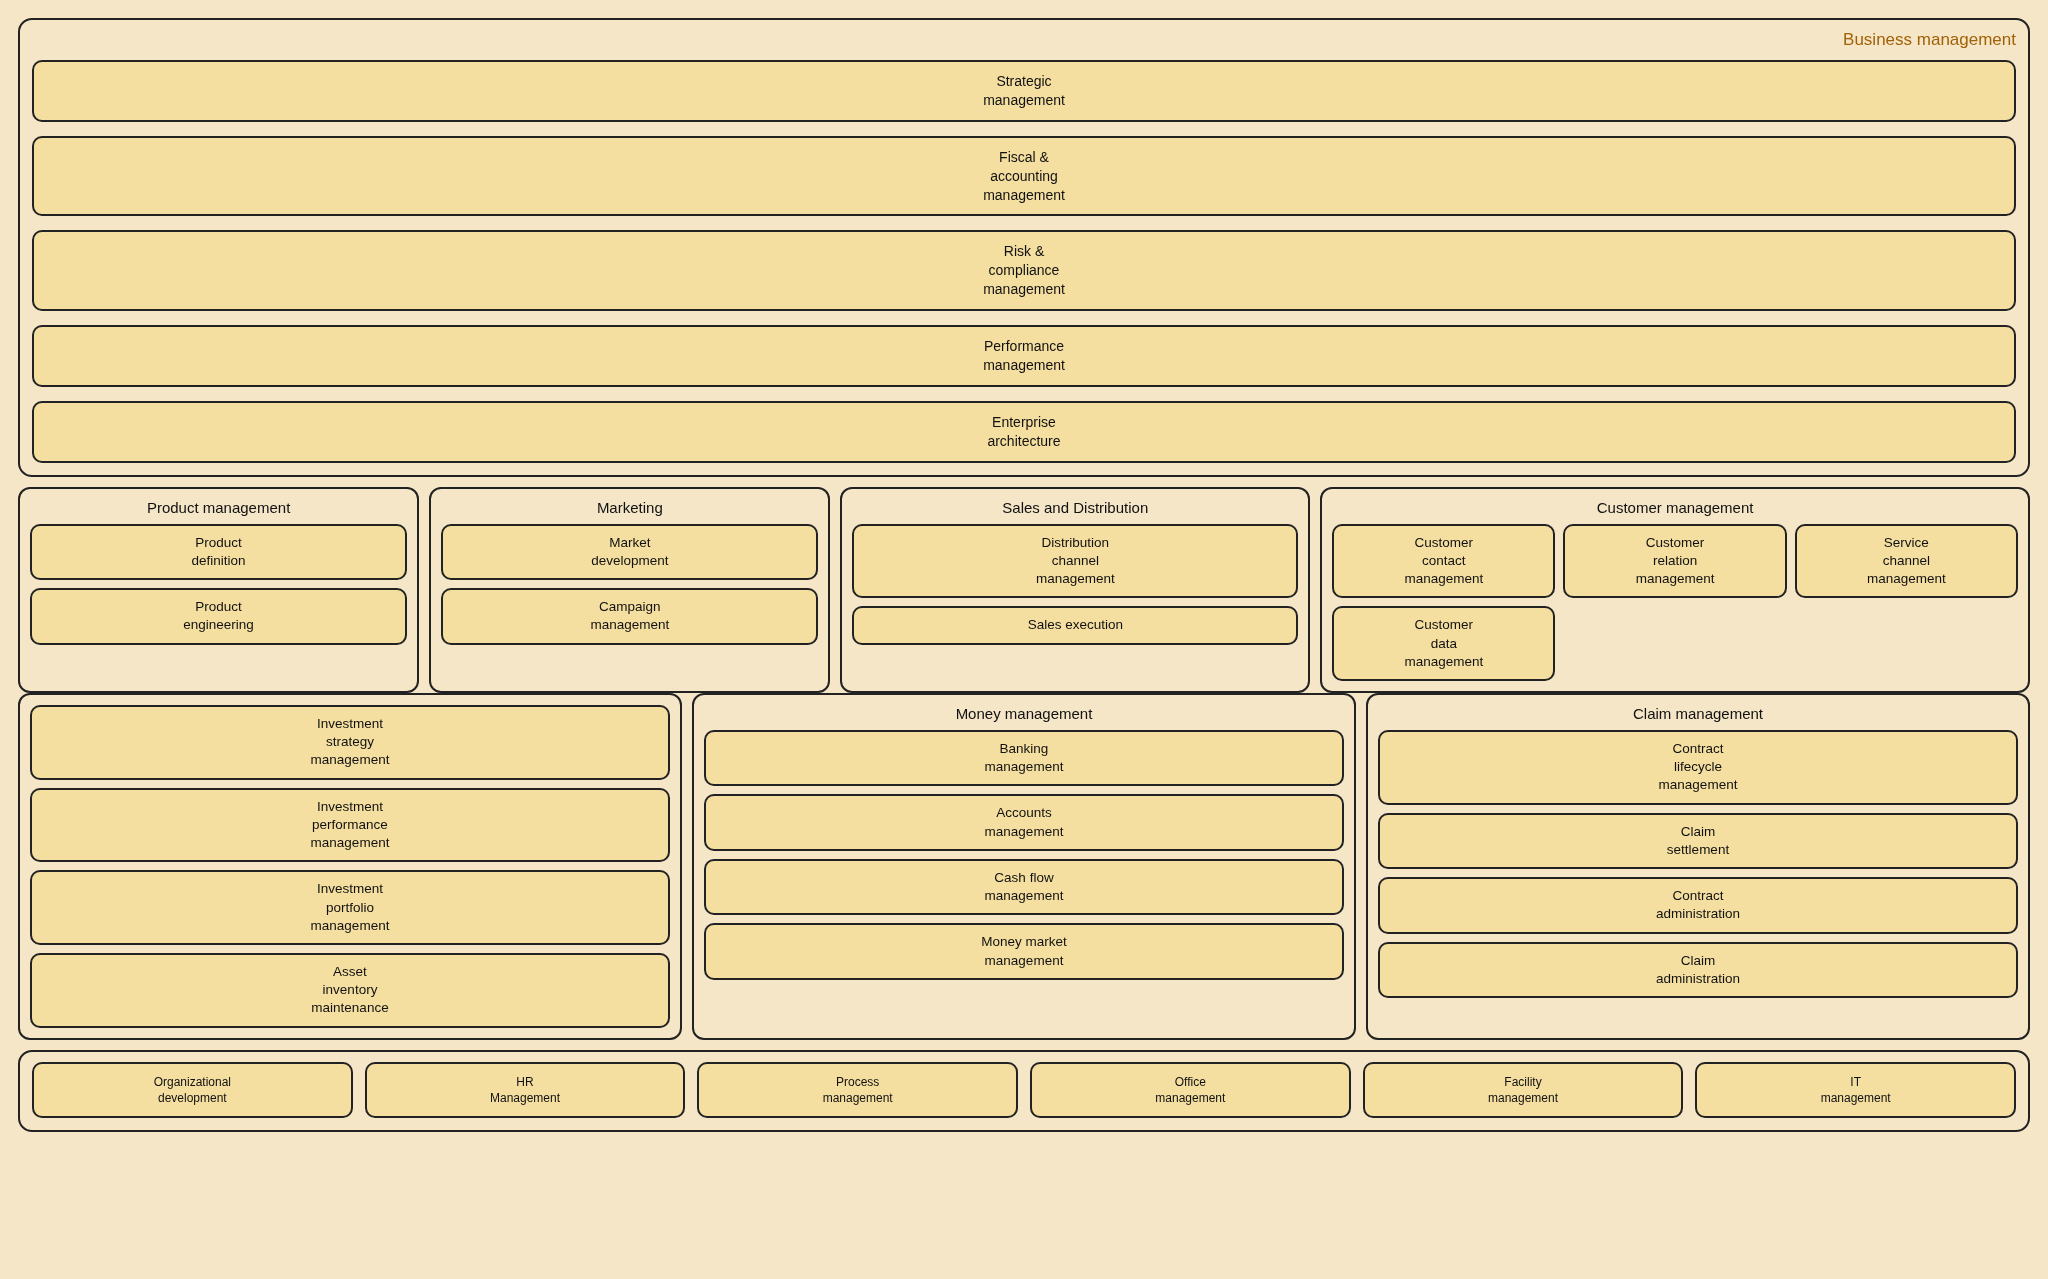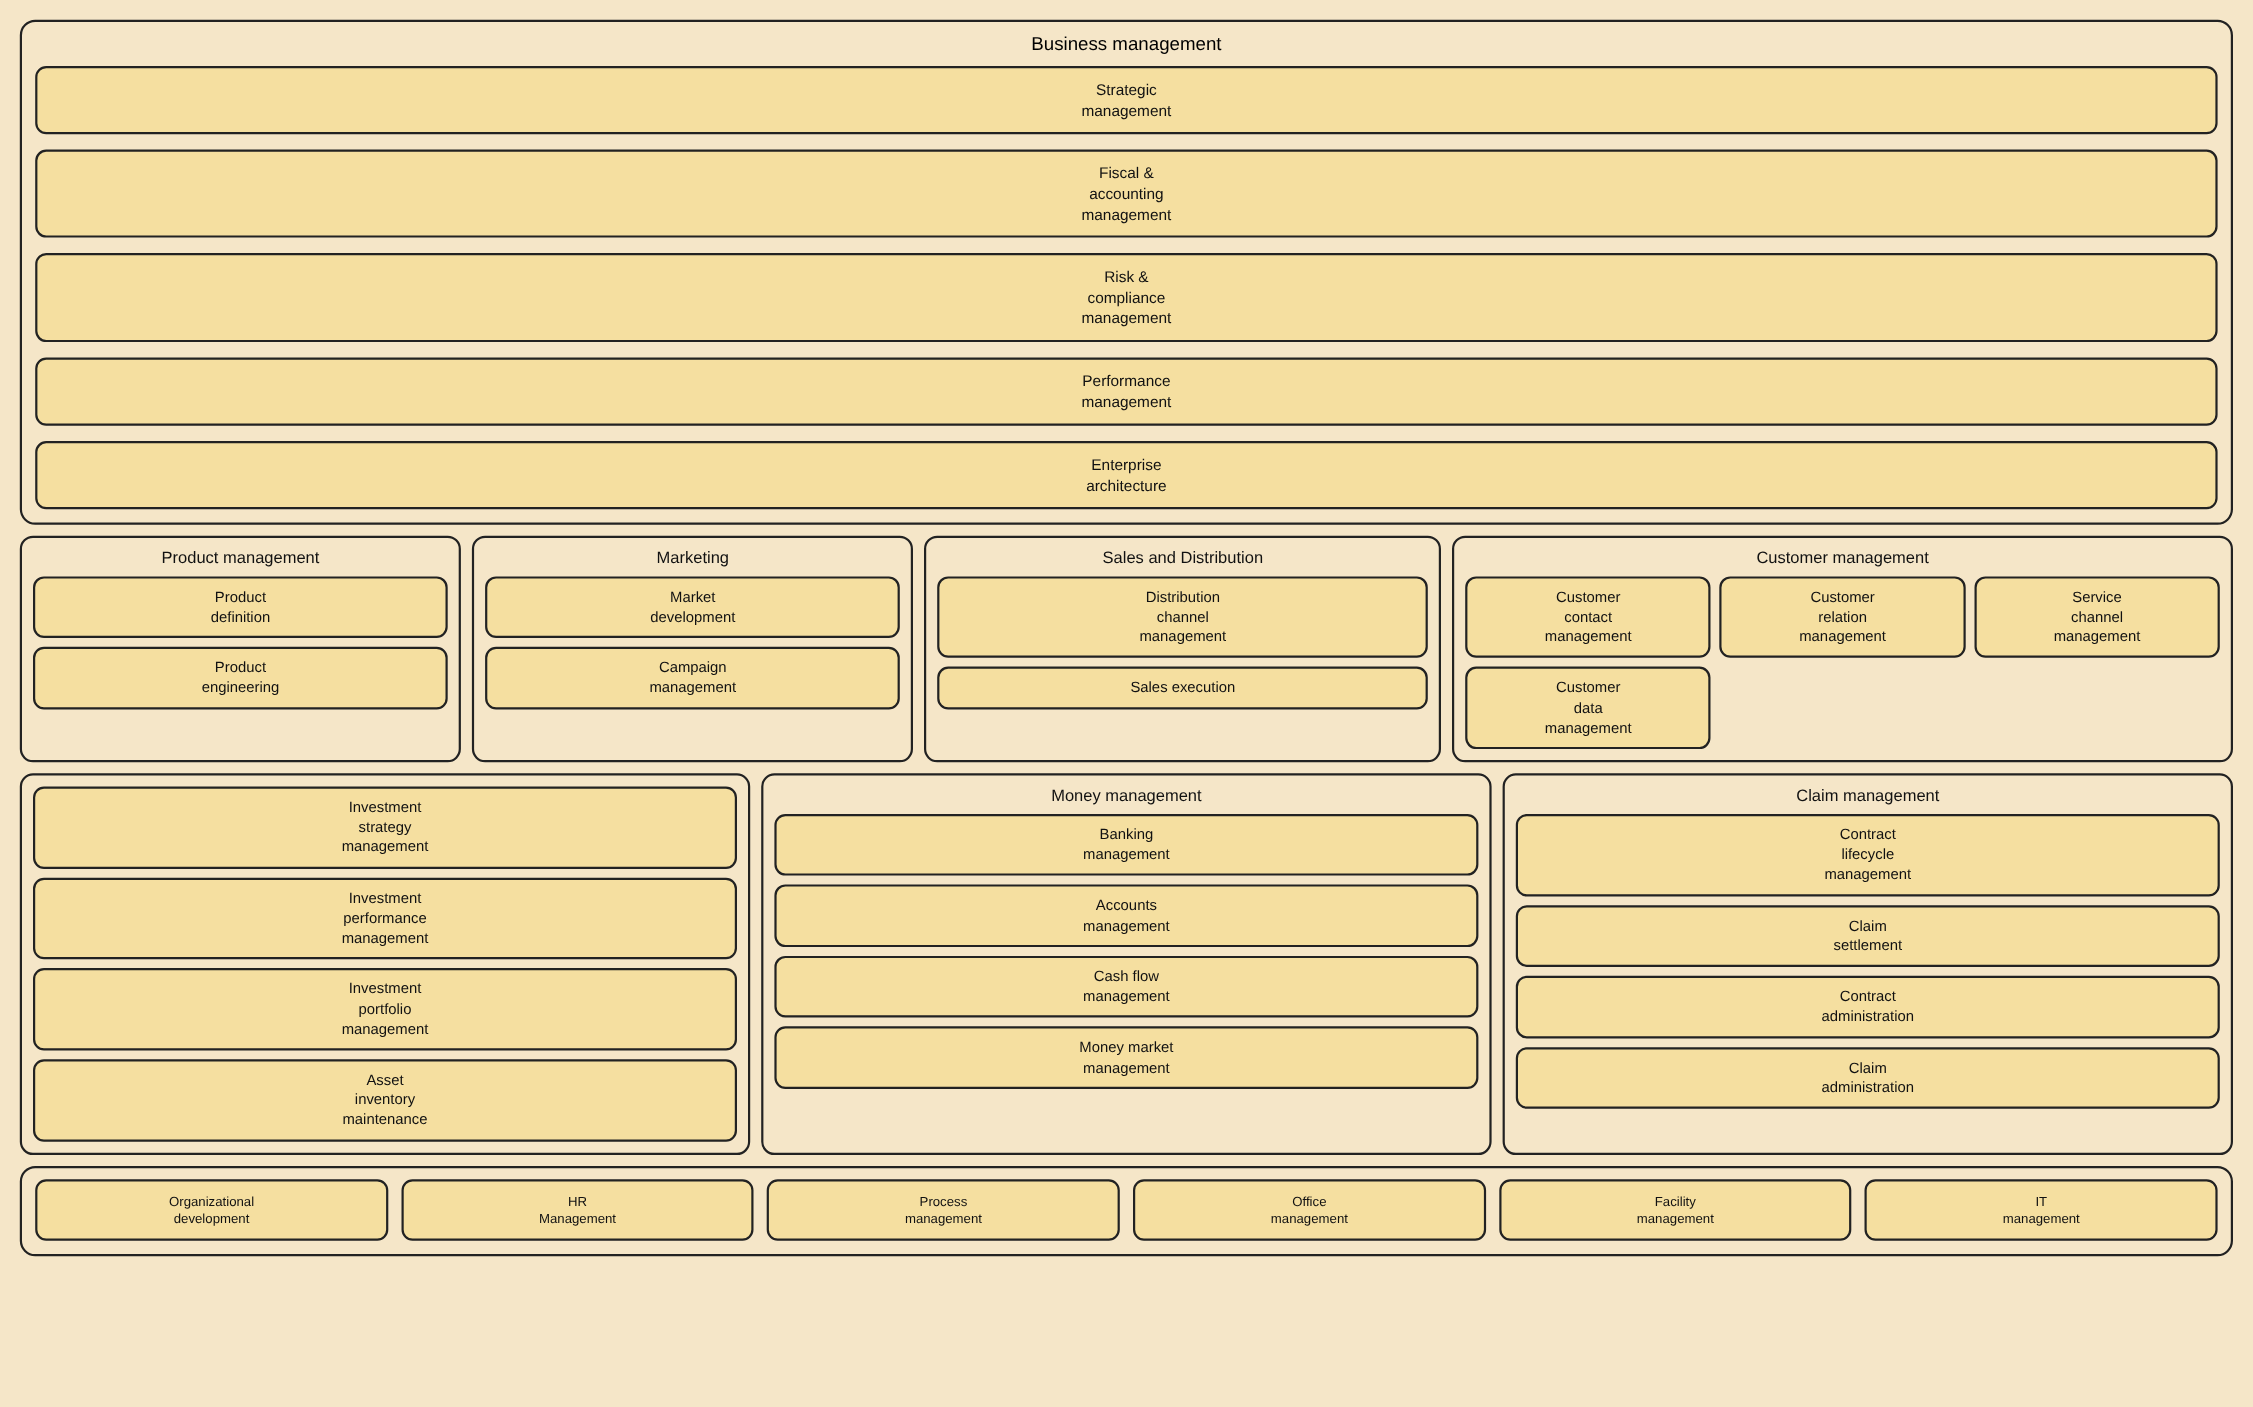--- a/index.html
+++ b/index.html
@@ -11,25 +11,25 @@
     }
     .outer-box {
       border: 2px solid #222;
       border-radius: 14px;
       background: #f5e6c8;
       padding: 10px 12px 12px;
       margin-bottom: 10px;
       position: relative;
     }
     .section-title {
-      text-align: center;
+      text-align: right;
       font-size: 17px;
       font-weight: normal;
       margin-bottom: 10px;
-      color: #000000;
+      color: #a16207;
     }
     .inner-box {
       border: 2px solid #222;
       border-radius: 12px;
       background: #f5e6c8;
       padding: 10px 10px 10px;
       position: relative;
       flex: 1;
     }
     .inner-title {
@@ -69,21 +69,20 @@
       display: flex;
       align-items: center;
       justify-content: center;
       line-height: 1.35;
     }
     
     .mid-row {
       display: flex;
       flex-direction: row;
       gap: 10px;
-      margin-bottom: 10px;
     }
     .inner-items-col {
       display: flex;
       flex-direction: column;
       gap: 8px;
       justify-content: center;
     }
     
     .grid2x2 {
       display: grid;

